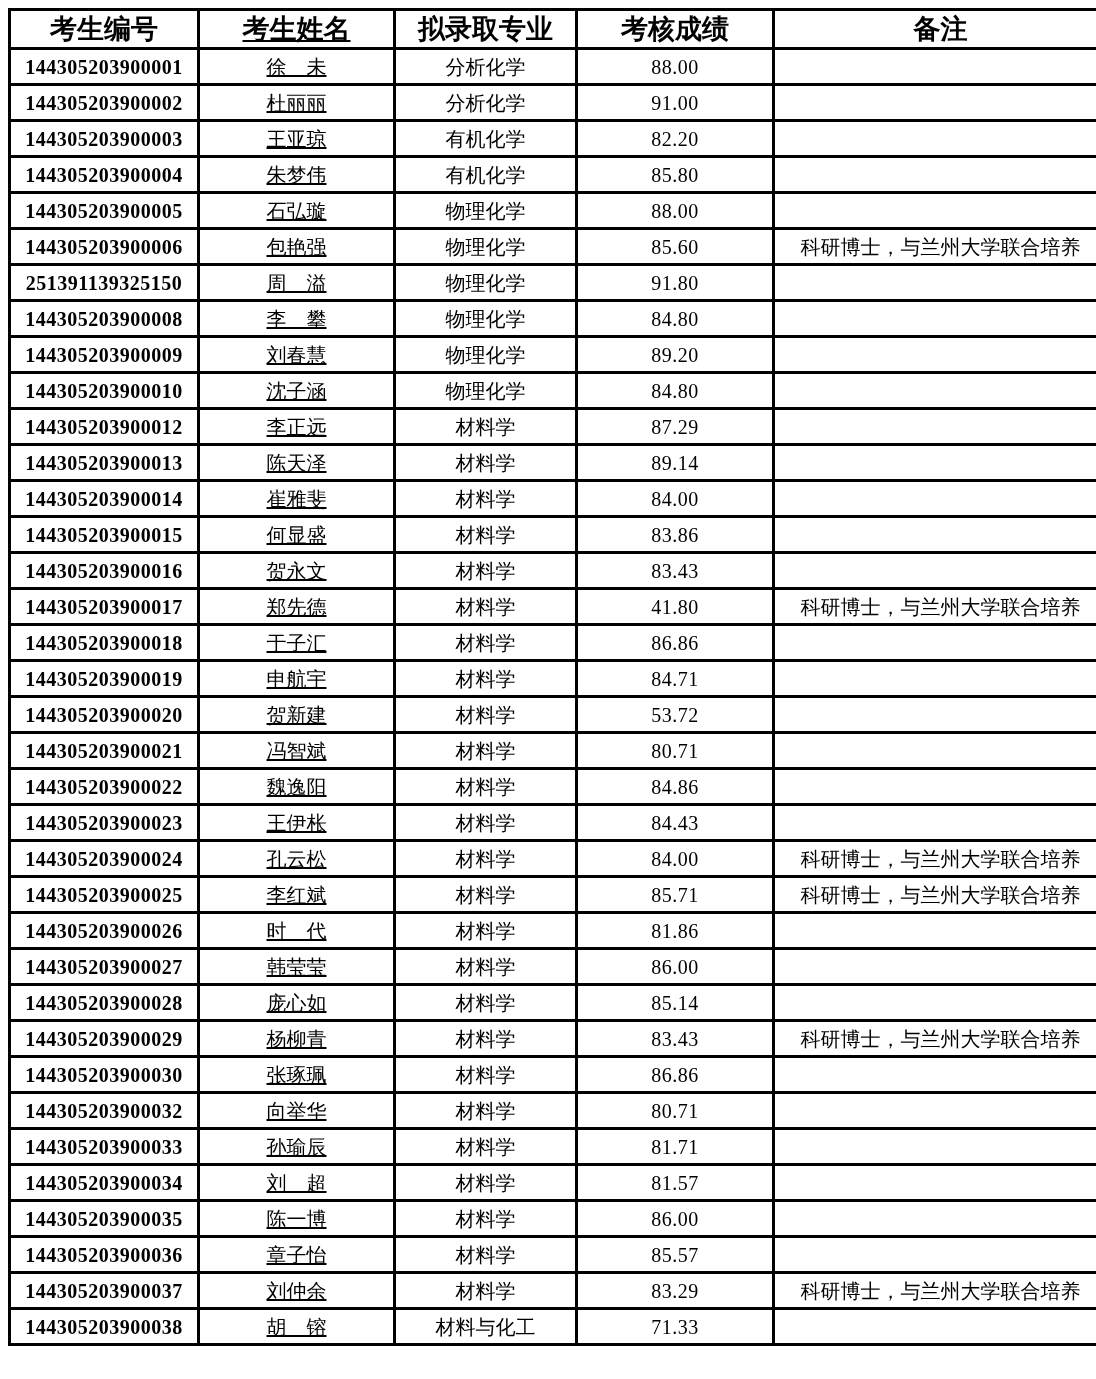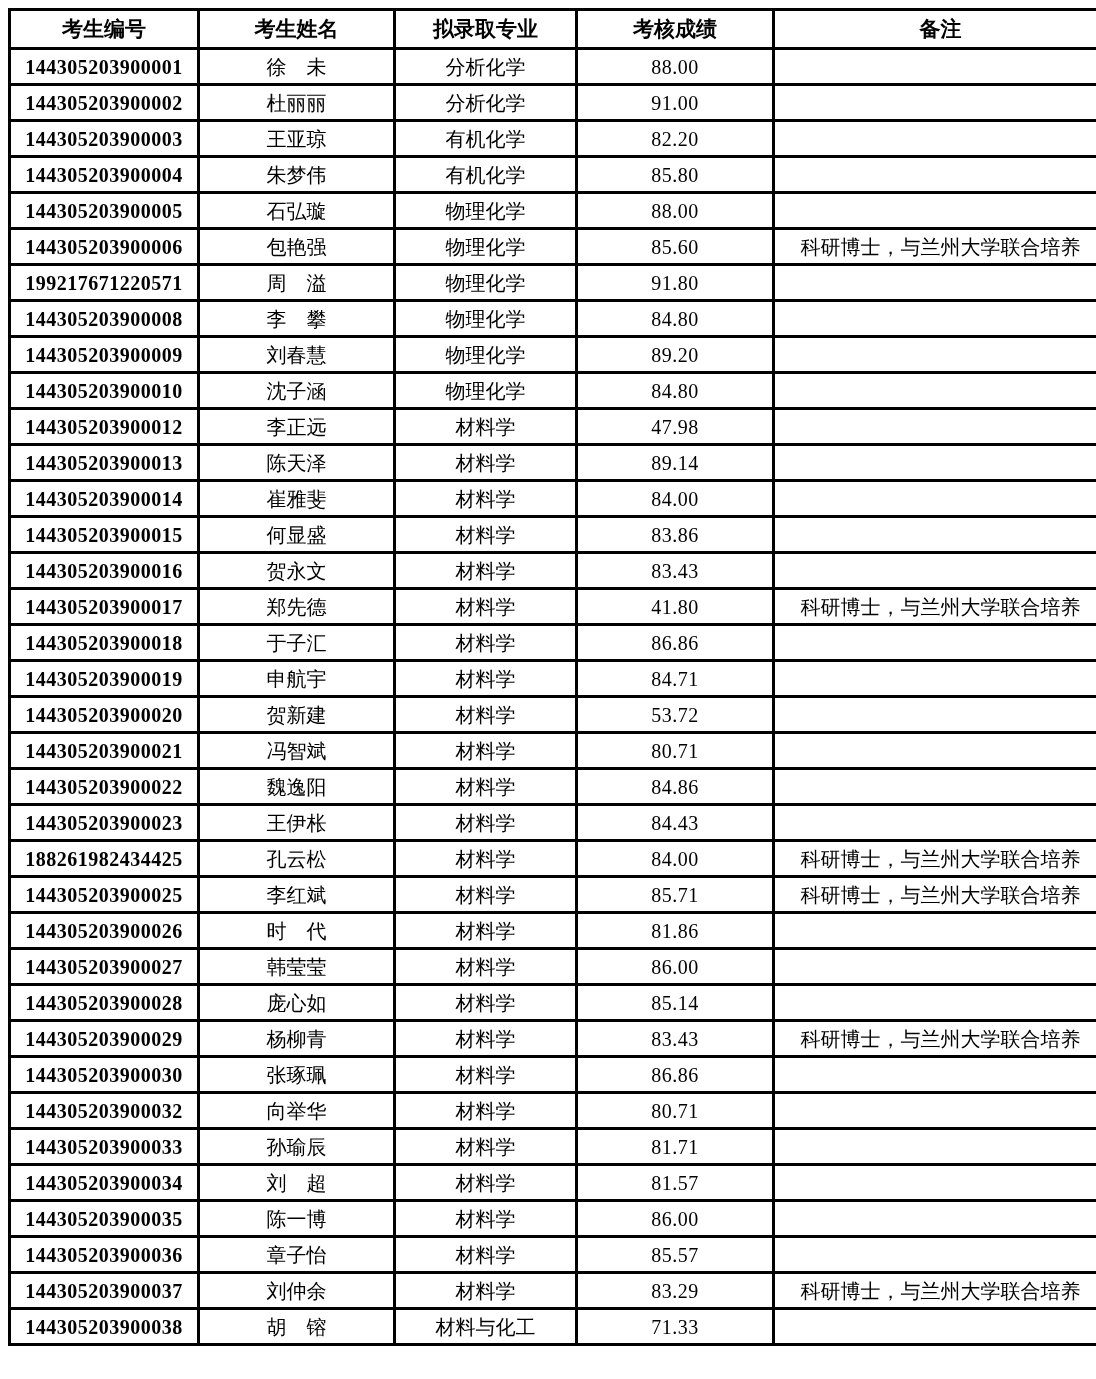--- a/index.html
+++ b/index.html
@@ -33,25 +33,25 @@
     vertical-align: middle;
     font-size: 20px;
     line-height: 1;
     height: 33px;
     overflow: hidden;
     white-space: nowrap;
   }
   table.roster th {
     font-weight: bold;
     height: 36px;
-    font-size: 21px;
+    font-size: 27px;
     text-align: center;
   }
   .col-id     { width: 182px; font-weight: bold; }
-  .col-name   { width: 189px; }
+  .col-name   { width: 189px; text-decoration: underline; }
   .col-major  { width: 175px; }
   .col-score  { width: 190px; }
   .col-remark { width: 327px; }
   td.col-id    { letter-spacing: 0.5px; }
   td.col-score { letter-spacing: 0.5px; }
 </style>
 </head>
 <body>
 
 <div class="sheet">
@@ -102,21 +102,21 @@
           <td class="col-remark"></td>
         </tr>
         <tr>
           <td class="col-id">144305203900006</td>
           <td class="col-name">包艳强</td>
           <td class="col-major">物理化学</td>
           <td class="col-score">85.60</td>
           <td class="col-remark">科研博士，与兰州大学联合培养</td>
         </tr>
         <tr>
-          <td class="col-id">199217671220571</td>
+          <td class="col-id">251391139325150</td>
           <td class="col-name">周　溢</td>
           <td class="col-major">物理化学</td>
           <td class="col-score">91.80</td>
           <td class="col-remark"></td>
         </tr>
         <tr>
           <td class="col-id">144305203900008</td>
           <td class="col-name">李　攀</td>
           <td class="col-major">物理化学</td>
           <td class="col-score">84.80</td>
@@ -133,21 +133,21 @@
           <td class="col-id">144305203900010</td>
           <td class="col-name">沈子涵</td>
           <td class="col-major">物理化学</td>
           <td class="col-score">84.80</td>
           <td class="col-remark"></td>
         </tr>
         <tr>
           <td class="col-id">144305203900012</td>
           <td class="col-name">李正远</td>
           <td class="col-major">材料学</td>
-          <td class="col-score">47.98</td>
+          <td class="col-score">87.29</td>
           <td class="col-remark"></td>
         </tr>
         <tr>
           <td class="col-id">144305203900013</td>
           <td class="col-name">陈天泽</td>
           <td class="col-major">材料学</td>
           <td class="col-score">89.14</td>
           <td class="col-remark"></td>
         </tr>
         <tr>
@@ -214,21 +214,21 @@
           <td class="col-remark"></td>
         </tr>
         <tr>
           <td class="col-id">144305203900023</td>
           <td class="col-name">王伊枨</td>
           <td class="col-major">材料学</td>
           <td class="col-score">84.43</td>
           <td class="col-remark"></td>
         </tr>
         <tr>
-          <td class="col-id">188261982434425</td>
+          <td class="col-id">144305203900024</td>
           <td class="col-name">孔云松</td>
           <td class="col-major">材料学</td>
           <td class="col-score">84.00</td>
           <td class="col-remark">科研博士，与兰州大学联合培养</td>
         </tr>
         <tr>
           <td class="col-id">144305203900025</td>
           <td class="col-name">李红斌</td>
           <td class="col-major">材料学</td>
           <td class="col-score">85.71</td>

